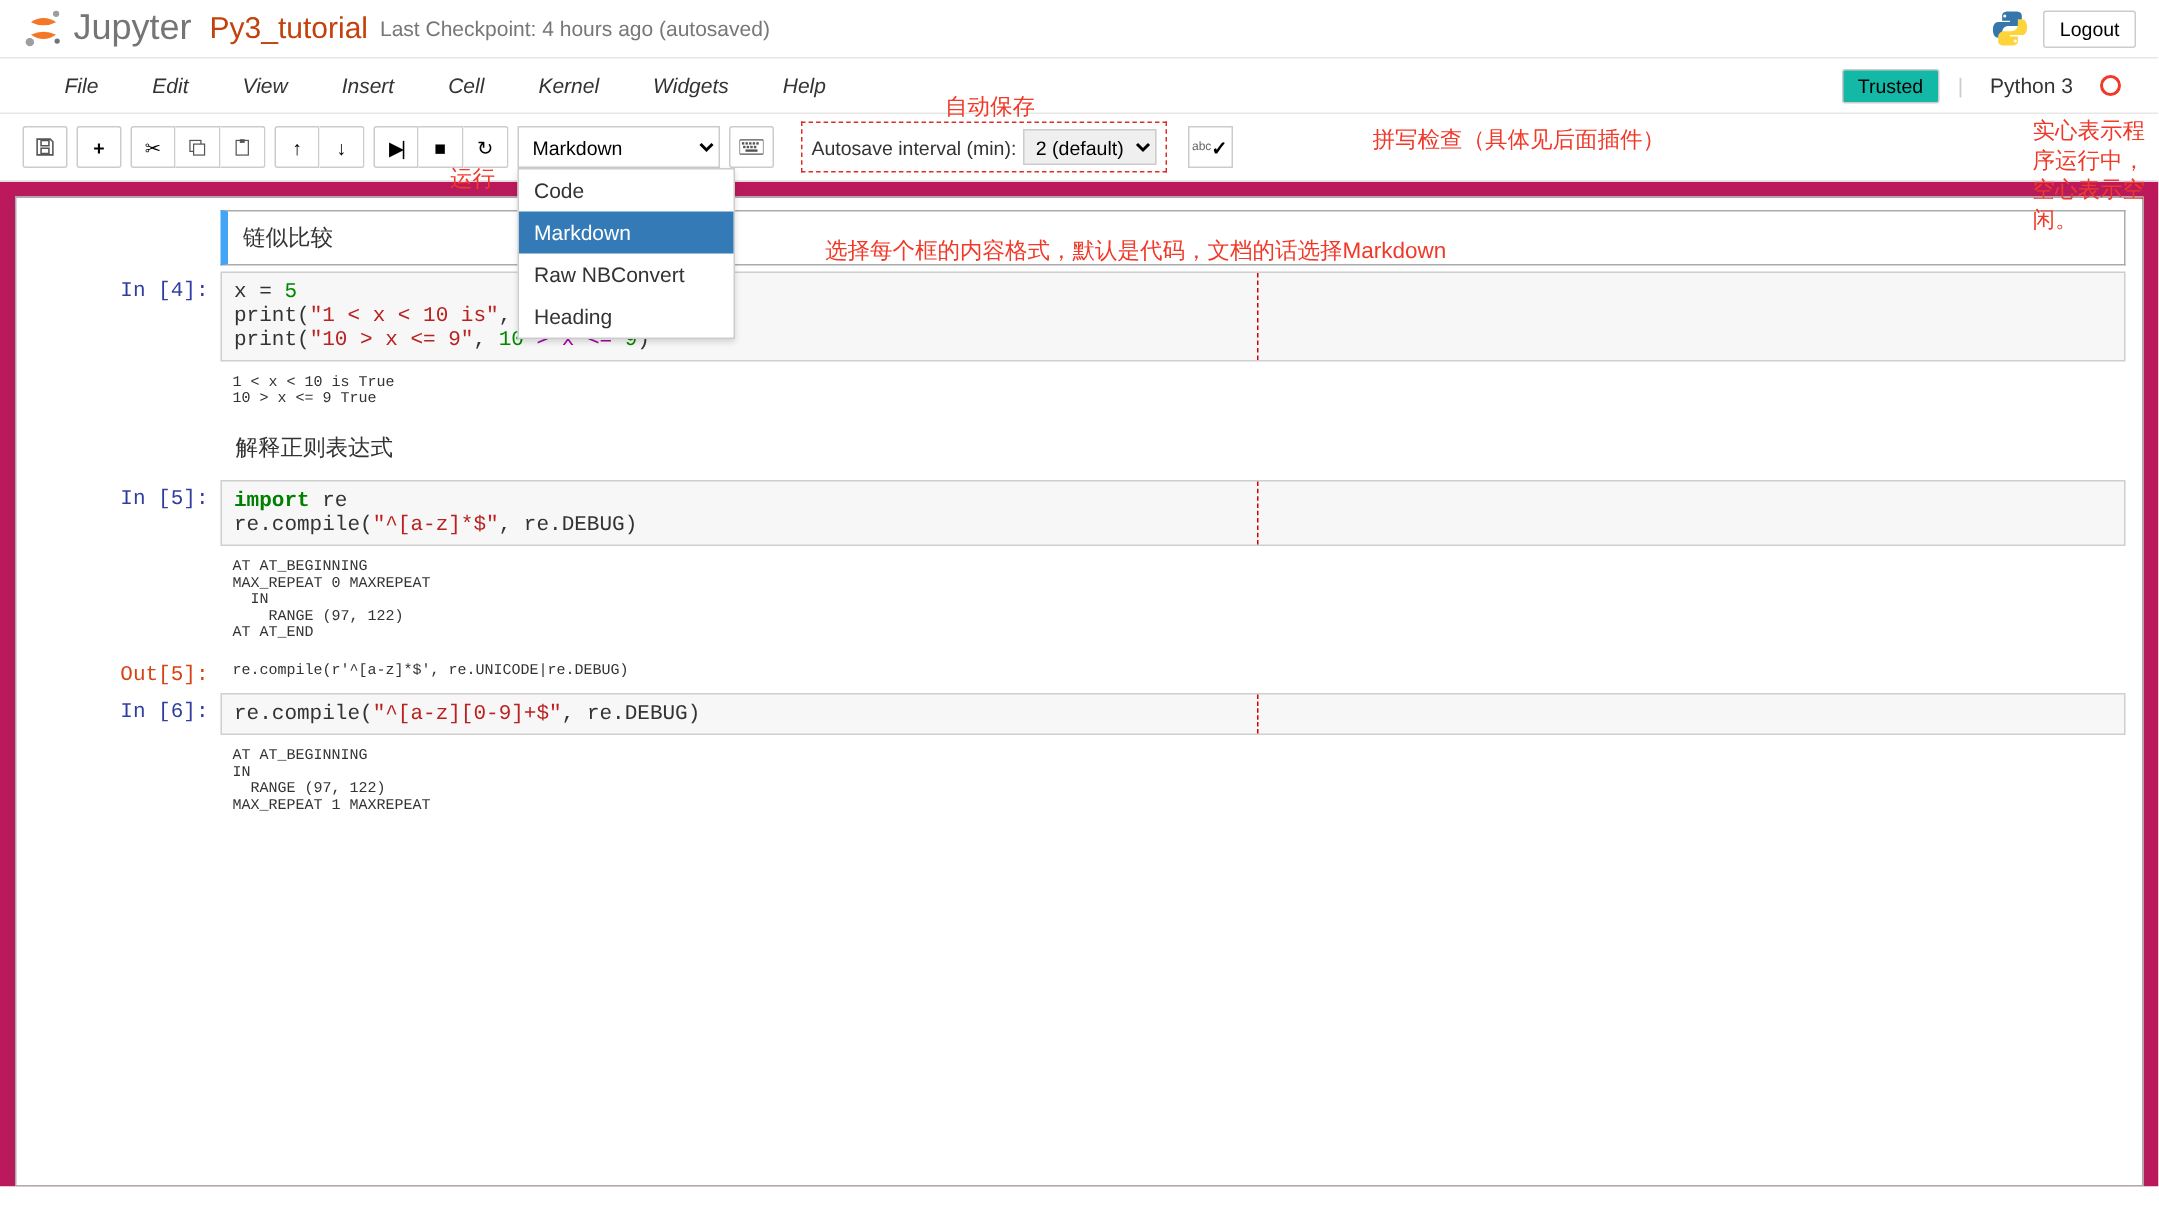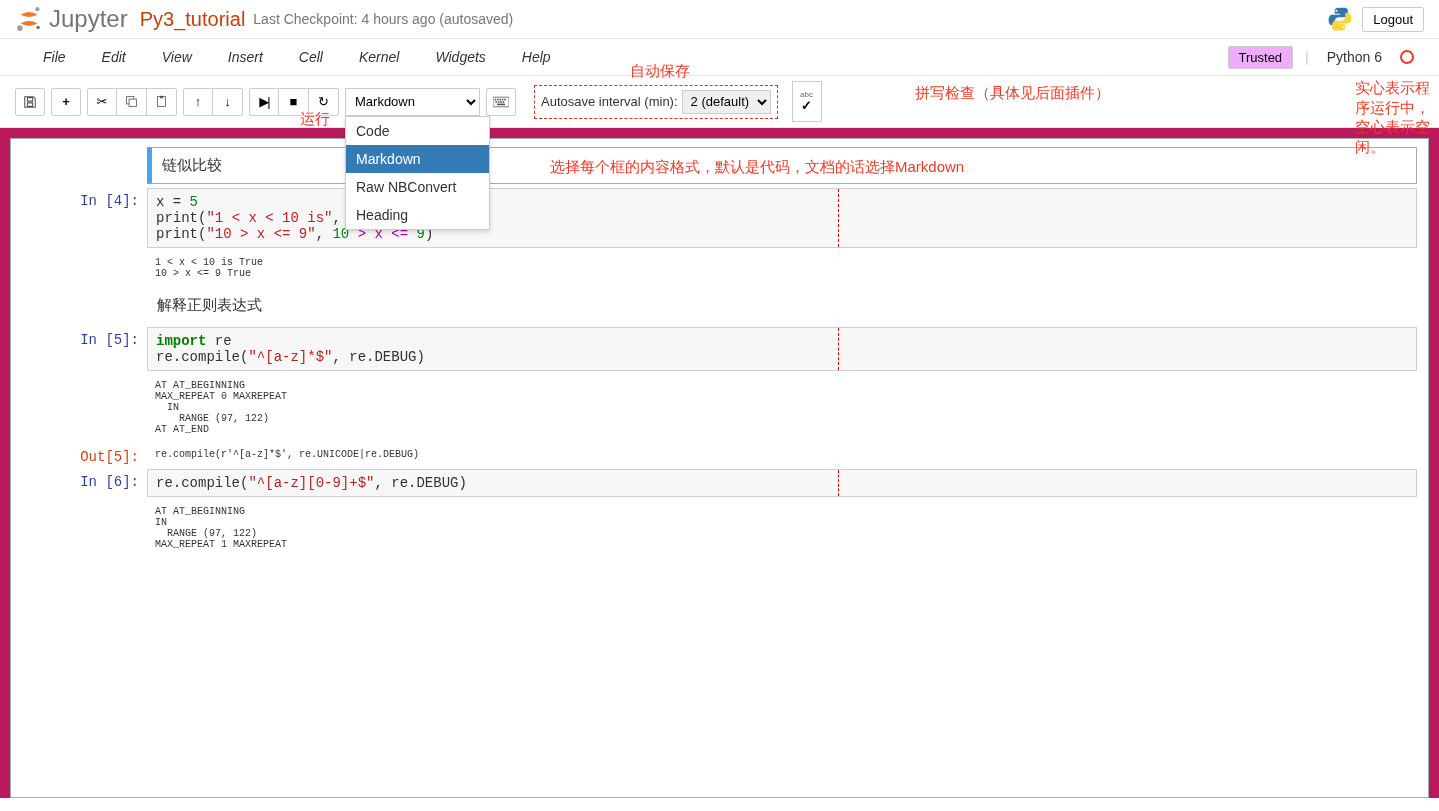--- a/index.html
+++ b/index.html
@@ -13,42 +13,42 @@
 .nb-name { font-size: 20px; color: #c2410c; margin-left: 12px; font-weight: 500; }
 .checkpoint { color: #777; font-size: 14px; margin-left: 8px; }
 .header-right { margin-left: auto; display: flex; align-items: center; gap: 8px; }
 .py-logo { width: 28px; height: 28px; }
 .logout-btn { background: #fff; border: 1px solid #ccc; padding: 4px 10px; border-radius: 2px; cursor: pointer; font-size: 13px; }
 
 
 .menubar { display: flex; align-items: center; padding: 4px 25px; border-top: 1px solid #e7e7e7; border-bottom: 1px solid #e7e7e7; }
 .menubar .menu-item { padding: 6px 18px; cursor: pointer; color: #333; font-style: italic; }
 .menubar-right { margin-left: auto; display: flex; align-items: center; gap: 12px; }
-.trusted-btn { border: 1px solid #ccc; padding: 3px 10px; border-radius: 2px; background: #f0abfc; font-size: 13px; cursor: pointer; }
+.trusted-btn { border: 1px solid #ccc; padding: 3px 10px; border-radius: 2px; background: #14b8a6; font-size: 13px; cursor: pointer; }
 .kernel-name { color: #333; padding: 0 6px; }
 .kernel-indicator { width: 14px; height: 14px; border: 2px solid #f03928; border-radius: 50%; display: inline-block; }
 
 
 .toolbar { display: flex; align-items: center; padding: 5px 15px; background: #fff; border-bottom: 1px solid #e7e7e7; gap: 6px; flex-wrap: nowrap; position: relative; }
 .tb-group { display: flex; gap: 0; }
 .tb-btn { width: 30px; height: 28px; border: 1px solid #ccc; background: #fff; display: flex; align-items: center; justify-content: center; cursor: pointer; font-size: 13px; }
 .tb-group .tb-btn:not(:first-child) { border-left: none; }
 .tb-group .tb-btn:first-child { border-radius: 2px 0 0 2px; }
 .tb-group .tb-btn:last-child { border-radius: 0 2px 2px 0; }
 .tb-group .tb-btn:only-child { border-radius: 2px; }
 .cell-type-select { position: relative; }
 .cell-type-select select { height: 28px; border: 1px solid #ccc; width: 135px; padding: 0 5px; background: #fff; font-size: 13px; }
 .dropdown-panel { position: absolute; top: 28px; left: 0; width: 145px; background: #fff; border: 1px solid #ccc; box-shadow: 0 2px 4px rgba(0,0,0,0.15); z-index: 100; }
 .dropdown-option { padding: 6px 10px; cursor: pointer; font-size: 14px; }
 .dropdown-option.highlighted { background: #337ab7; color: #fff; }
 
 .autosave-box { border: 1px dashed #d93025; display: flex; align-items: center; padding: 4px 6px; gap: 4px; margin-left: 12px; }
 .autosave-label { color: #333; font-size: 13px; }
 .autosave-select { height: 24px; border: 1px solid #ccc; font-size: 13px; padding: 0 4px; }
-.spell-btn { width: 30px; height: 41px; border: 1px solid #ccc; background: #fff; display: flex; flex-direction: column; align-items: center; justify-content: center; cursor: pointer; line-height: 1; gap: 0; }
+.spell-btn { width: 30px; height: 28px; border: 1px solid #ccc; background: #fff; display: flex; align-items: center; justify-content: center; cursor: pointer; line-height: 1; gap: 0; }
 .spell-abc { font-size: 8px; color: #666; }
 .spell-check { font-size: 13px; font-weight: bold; }
 
 
 .annot { color: #f03928; font-size: 15px; position: absolute; white-space: nowrap; }
 
 .notebook-area { background: #be185d; padding: 10px 0 0 0; }
 .notebook-inner { background: #fff; border: 1px solid #ababab; margin: 0 10px; padding: 6px; min-height: 660px; box-shadow: 0 0 12px rgba(87,87,87,0.2); }
 
 
@@ -101,21 +101,21 @@
   <div class="menu-item">Edit</div>
   <div class="menu-item">View</div>
   <div class="menu-item">Insert</div>
   <div class="menu-item">Cell</div>
   <div class="menu-item">Kernel</div>
   <div class="menu-item">Widgets</div>
   <div class="menu-item">Help</div>
   <div class="menubar-right">
     <button class="trusted-btn">Trusted</button>
     <span style="color:#ccc">|</span>
-    <span class="kernel-name">Python 6</span>
+    <span class="kernel-name">Python 3</span>
     <span class="kernel-indicator"></span>
   </div>
 </div>
 
 <div class="toolbar">
   <div class="tb-group">
       <button class="tb-btn">
         <svg width="14" height="14" viewBox="0 0 16 16">
           <path d="M2 2h10l2 2v10H2V2zm3 1v4h6V3H5zm0 6v4h6V9H5z" fill="none" stroke="#555" stroke-width="1.2"></path>
         </svg>

